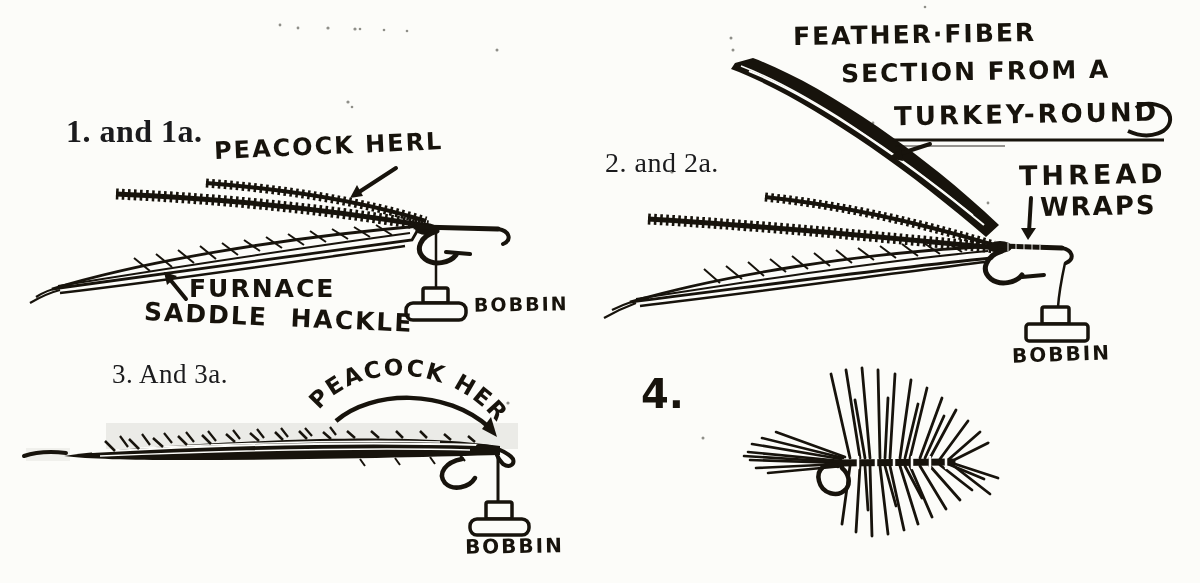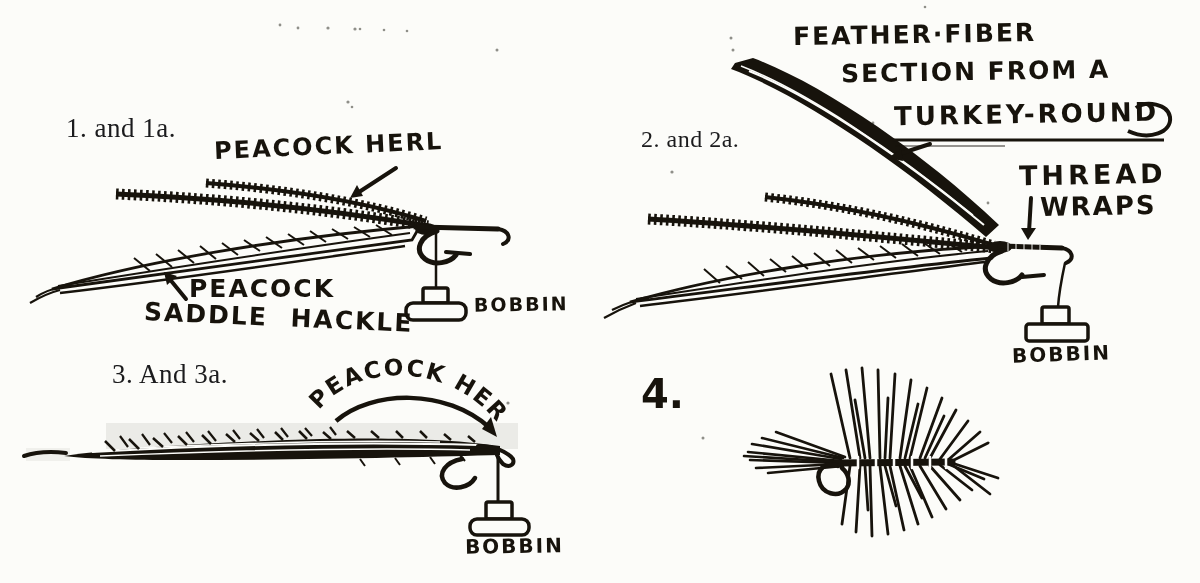--- a/index.html
+++ b/index.html
@@ -215,27 +215,27 @@
           <path d="M843,466 L768,473"></path>
         <path d="M845,457 L776,432"></path>
           <path d="M840,462 L744,456"></path>
       </g>
       <path class="ink" stroke-width="7" d="M836,463 L952,462"></path>
       <path d="M858,457 L858,468 M876,457 L876,468 M894,457 L894,468 M912,457 L912,468 M930,457 L930,468 M946,457 L946,468" stroke="#fcfcf9" stroke-width="2.5"></path>
       <path class="ink" stroke-width="4.5" d="M838,466 C826,461 816,469 819,481 C822,494 838,498 846,489 C851,483 849,474 842,468"></path>
     </g>
   </svg>
 
-  <div class="label serif" style="left:66px;top:115px;font-size:27px;">1. and 1a.</div>
+  <div class="label serif" style="left:66px;top:115px;font-size:32px;font-weight:bold;">1. and 1a.</div>
   <div class="label hand" style="left:214px;top:134px;font-size:24px;transform:rotate(-2.5deg);">PEACOCK HERL</div>
-  <div class="label hand" style="left:189px;top:276px;font-size:25px;">PEACOCK</div>
+  <div class="label hand" style="left:189px;top:276px;font-size:25px;">FURNACE</div>
   <div class="label hand" style="left:144px;top:305px;font-size:25px;word-spacing:12px;transform:rotate(2.5deg);">SADDLE HACKLE</div>
   <div class="label hand" style="left:474px;top:295px;font-size:19px;transform:rotate(-1deg);">BOBBIN</div>
 
-  <div class="label serif" style="left:605px;top:127px;font-size:24px;margin-left:36px;">2. and 2a.</div>
+  <div class="label serif" style="left:605px;top:149px;font-size:28px;">2. and 2a.</div>
   <div class="label hand" style="left:793px;top:22px;font-size:25px;transform:rotate(-1deg);">FEATHER·FIBER</div>
   <div class="label hand" style="left:841px;top:59px;font-size:25px;transform:rotate(-1deg);">SECTION FROM A</div>
   <div class="label hand" style="left:894px;top:101px;font-size:26px;letter-spacing:3px;transform:rotate(-1deg);">TURKEY-ROUND</div>
   <div class="label hand" style="left:1019px;top:161px;font-size:27px;letter-spacing:4px;transform:rotate(-1deg);">THREAD</div>
   <div class="label hand" style="left:1040px;top:193px;font-size:26px;transform:rotate(-1deg);">WRAPS</div>
   <div class="label hand" style="left:1012px;top:344px;font-size:20px;transform:rotate(-2deg);">BOBBIN</div>
 
   <div class="label serif" style="left:112px;top:361px;font-size:27px;text-align:center;">3. And 3a.</div>
   <div class="label hand" style="left:465px;top:536px;font-size:20px;transform:rotate(-1deg);">BOBBIN</div>
 

